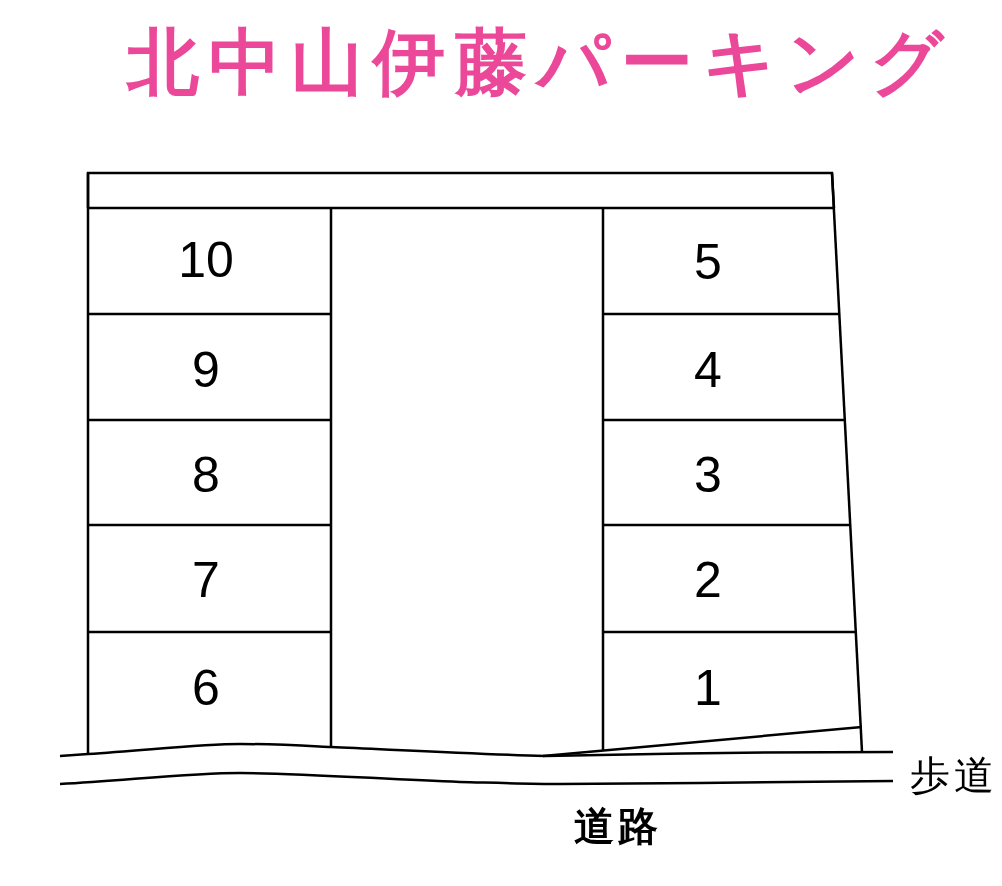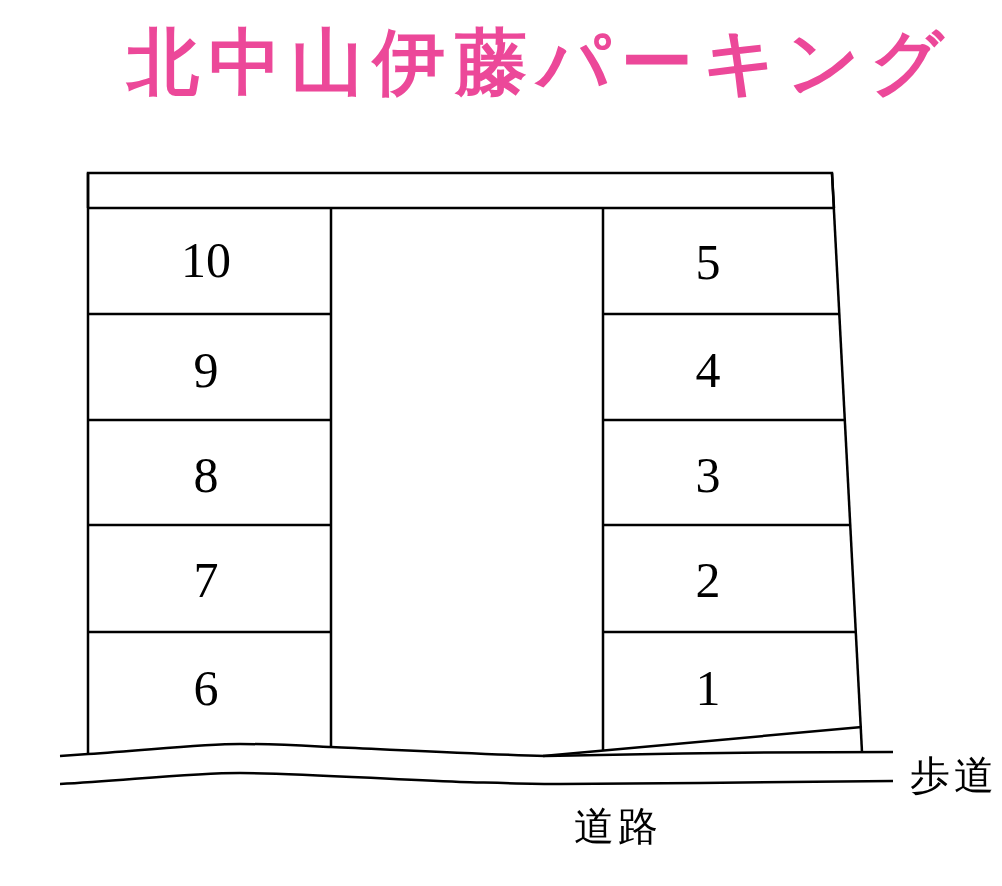--- a/index.html
+++ b/index.html
@@ -2,21 +2,21 @@
 <html><head>
   <meta charset="utf-8">
   <style>
     html, body { margin: 0; padding: 0; background: #ffffff; }
     body { width: 1002px; height: 886px; position: relative; overflow: hidden;
            font-family: "DejaVu Sans", sans-serif; }
     .title { position: absolute; left: 82px; top: 22px; font-size: 72px;
              letter-spacing: 10px; color: #ec4899; font-weight: bold; line-height: 80px;
              white-space: nowrap; margin-left: 45px; }
     svg.map { position: absolute; left: 0; top: 0; }
-    .slot-label { position: absolute; font-family: Liberation Serif, serif;
+    .slot-label { position: absolute; font-family: Liberation Sans, sans-serif;
                   font-size: 50px; color: #000; transform: translate(-50%, -50%);
                   line-height: 1; }
     .road-label { position: absolute; font-size: 40px; color: #000; letter-spacing: 4px;
                   white-space: nowrap; line-height: 1; }
   </style>
 </head>
 <body>
 
 <div class="title">北中山伊藤パーキング</div>
 
@@ -59,13 +59,13 @@
     <div class="slot-label" style="left: 206px; top: 580px;">7</div>
     <div class="slot-label" style="left: 206px; top: 688px;">6</div>
     <div class="slot-label" style="left: 708px; top: 262px;">5</div>
     <div class="slot-label" style="left: 708px; top: 370px;">4</div>
     <div class="slot-label" style="left: 708px; top: 475px;">3</div>
     <div class="slot-label" style="left: 708px; top: 580px;">2</div>
     <div class="slot-label" style="left: 708px; top: 688px;">1</div>
   </div>
 
 <div class="road-label" style="left:910px; top:755px;">歩道</div>
-<div class="road-label" style="left:574px; top:806px;">道路</div>
+<div class="road-label" style="left:574px; top:806px;font-weight:bold;">道路</div>
 
 </body></html>

